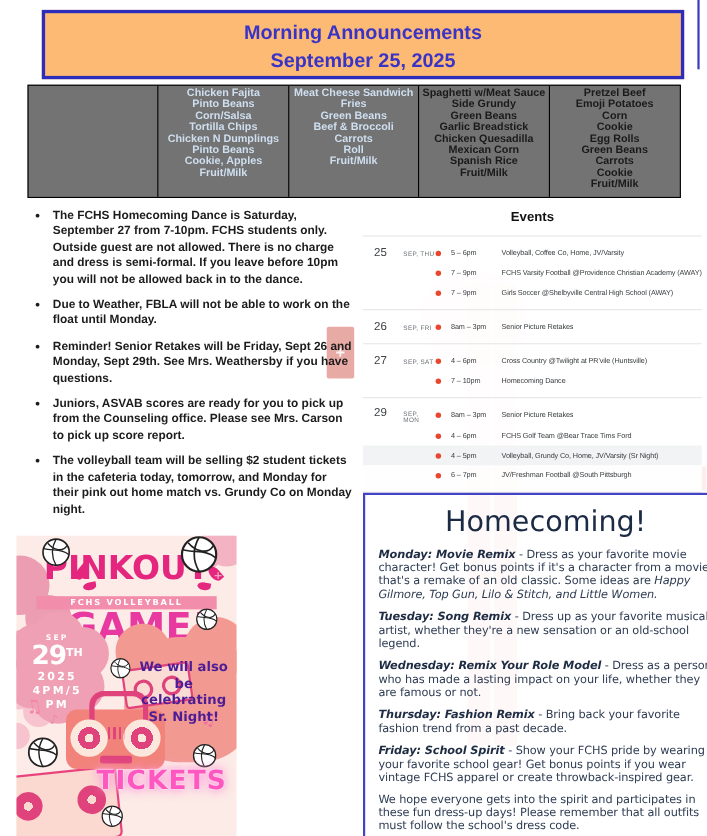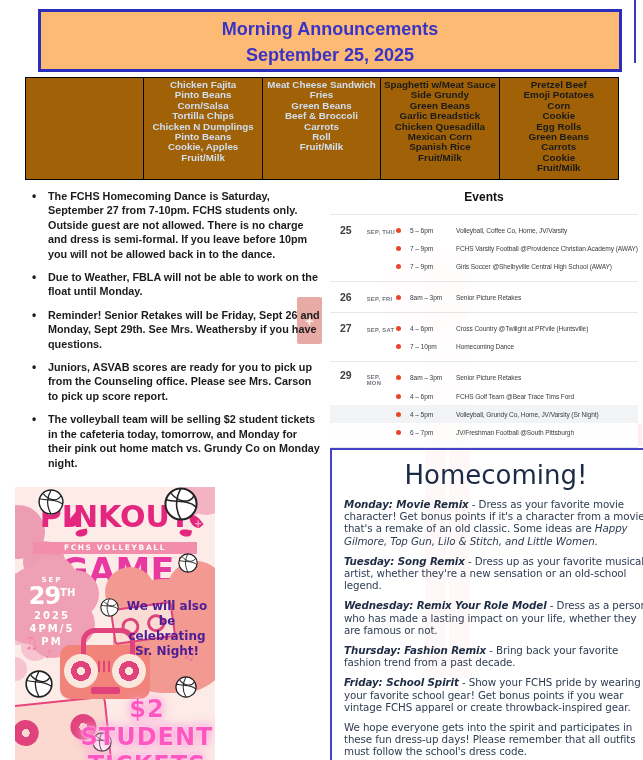--- a/index.html
+++ b/index.html
@@ -17,42 +17,42 @@
 
   
   .header-box{position:absolute;left:38px;top:9px;width:578px;height:57px;background:#fdba74;
               border:3px solid #2d2dbb;text-align:center;}
   .header-box div{font-size:18px;font-weight:700;color:#3a34c6;line-height:26px;}
   .header-box .t1{margin-top:4px;}
   .top-right-line{position:absolute;left:634px;top:0;width:2px;height:63px;background:#3b3bc0;}
 
   
   .menu-table{position:absolute;left:25px;top:77px;width:592px;height:101px;
-              display:grid;grid-template-columns:repeat(5,1fr);border:1px solid #000;background:#a16207;}
+              display:grid;grid-template-columns:repeat(5,1fr);border:1px solid #000;background:#737373;}
   .menu-column{border-right:1px solid #000;text-align:center;font-size:9.8px;font-weight:600;
                line-height:10.4px;padding-top:2px;color:#1a1a1a;}
   .menu-column:last-child{border-right:none;}
   .menu-column.faded{color:#cfdff0;}
 
   
   .announcements{position:absolute;left:25px;top:189px;width:297px;}
   .bullet{position:relative;padding-left:23px;font-size:10.8px;line-height:14.4px;color:#1c1c1c;
           font-weight:600;margin-bottom:9px;}
   .bullet::before{content:"•";position:absolute;left:7px;top:0;font-size:12px;color:#1c1c1c;}
 
   
   .events{position:absolute;left:330px;top:190px;width:308px;}
   .events-title{text-align:center;font-weight:700;font-size:12px;color:#111;margin:0 0 10px 0;}
   .events-card{border-top:1px solid #e6e6e6;border-bottom:1px solid #e6e6e6;background:rgba(255,255,255,.92);}
   .event-group{border-bottom:1px solid #e6e6e6;padding:6px 0;}
   .event-group:last-child{border-bottom:none;}
   .event-row{display:grid;grid-template-columns:56px 14px 46px auto;align-items:center;
              min-height:16px;padding:1px 0 1px 10px;}
   .event-row.highlight{background:#f1f3f4;}
-  .event-day{display:flex;align-items:baseline;gap:15px;font-weight:bold;}
+  .event-day{display:flex;align-items:baseline;gap:15px;}
   .event-day-num{font-size:10.5px;color:#3c4043;}
   .event-day-label{font-size:5.8px;color:#70757a;letter-spacing:.3px;}
   .event-dot{width:5px;height:5px;border-radius:50%;background:#e8472e;display:inline-block;}
   .event-time,.event-title{font-size:6.6px;color:#3c4043;white-space:nowrap;letter-spacing:-.1px;}
 
   
   .homecoming{position:absolute;left:330px;top:448px;width:304px;height:306px;
               border:2px solid #4343c6;background:rgba(255,255,255,.72);
               padding:6px 12px 0 12px;box-sizing:content-box;font-family:"DejaVu Sans",sans-serif;}
   .hc-title{text-align:center;font-size:26px;font-weight:500;color:#1b2a45;margin:4px 0 8px 0;}
@@ -380,21 +380,20 @@
     <span class="vb vb7">
         <svg width="20" height="20" viewBox="0 0 24 24">
           <circle cx="12" cy="12" r="11" fill="#ffffff" stroke="#222222" stroke-width="1.4"></circle>
           <path d="M12 1 C 8 8 8 16 12 23" fill="none" stroke="#222222" stroke-width="1.1"></path>
           <path d="M1.5 9 C 9 11 17 9 22.5 14" fill="none" stroke="#222222" stroke-width="1.1"></path>
           <path d="M5 4.5 C 10 10.5 18 12 21 6.5" fill="none" stroke="#222222" stroke-width="1.1"></path>
         </svg>
       </span>
 
     <div class="tickets">
-      <div>$2 STUDENT</div>
       <div>TICKETS</div>
     </div>
   </div>
 
   <div class="homecoming">
     <div class="hc-title">Homecoming!</div>
     <div>
         <p class="hc-para"><b>Monday: Movie Remix</b> - Dress as your favorite movie character! Get bonus points if it's a character from a movie that's a remake of an old classic. Some ideas are <i>Happy Gilmore, Top Gun, Lilo &amp; Stitch, and Little Women.</i></p>
         <p class="hc-para"><b>Tuesday: Song Remix</b> - Dress up as your favorite musical artist, whether they're a new sensation or an old-school legend.</p>
         <p class="hc-para"><b>Wednesday: Remix Your Role Model</b> - Dress as a person who has made a lasting impact on your life, whether they are famous or not.</p>

